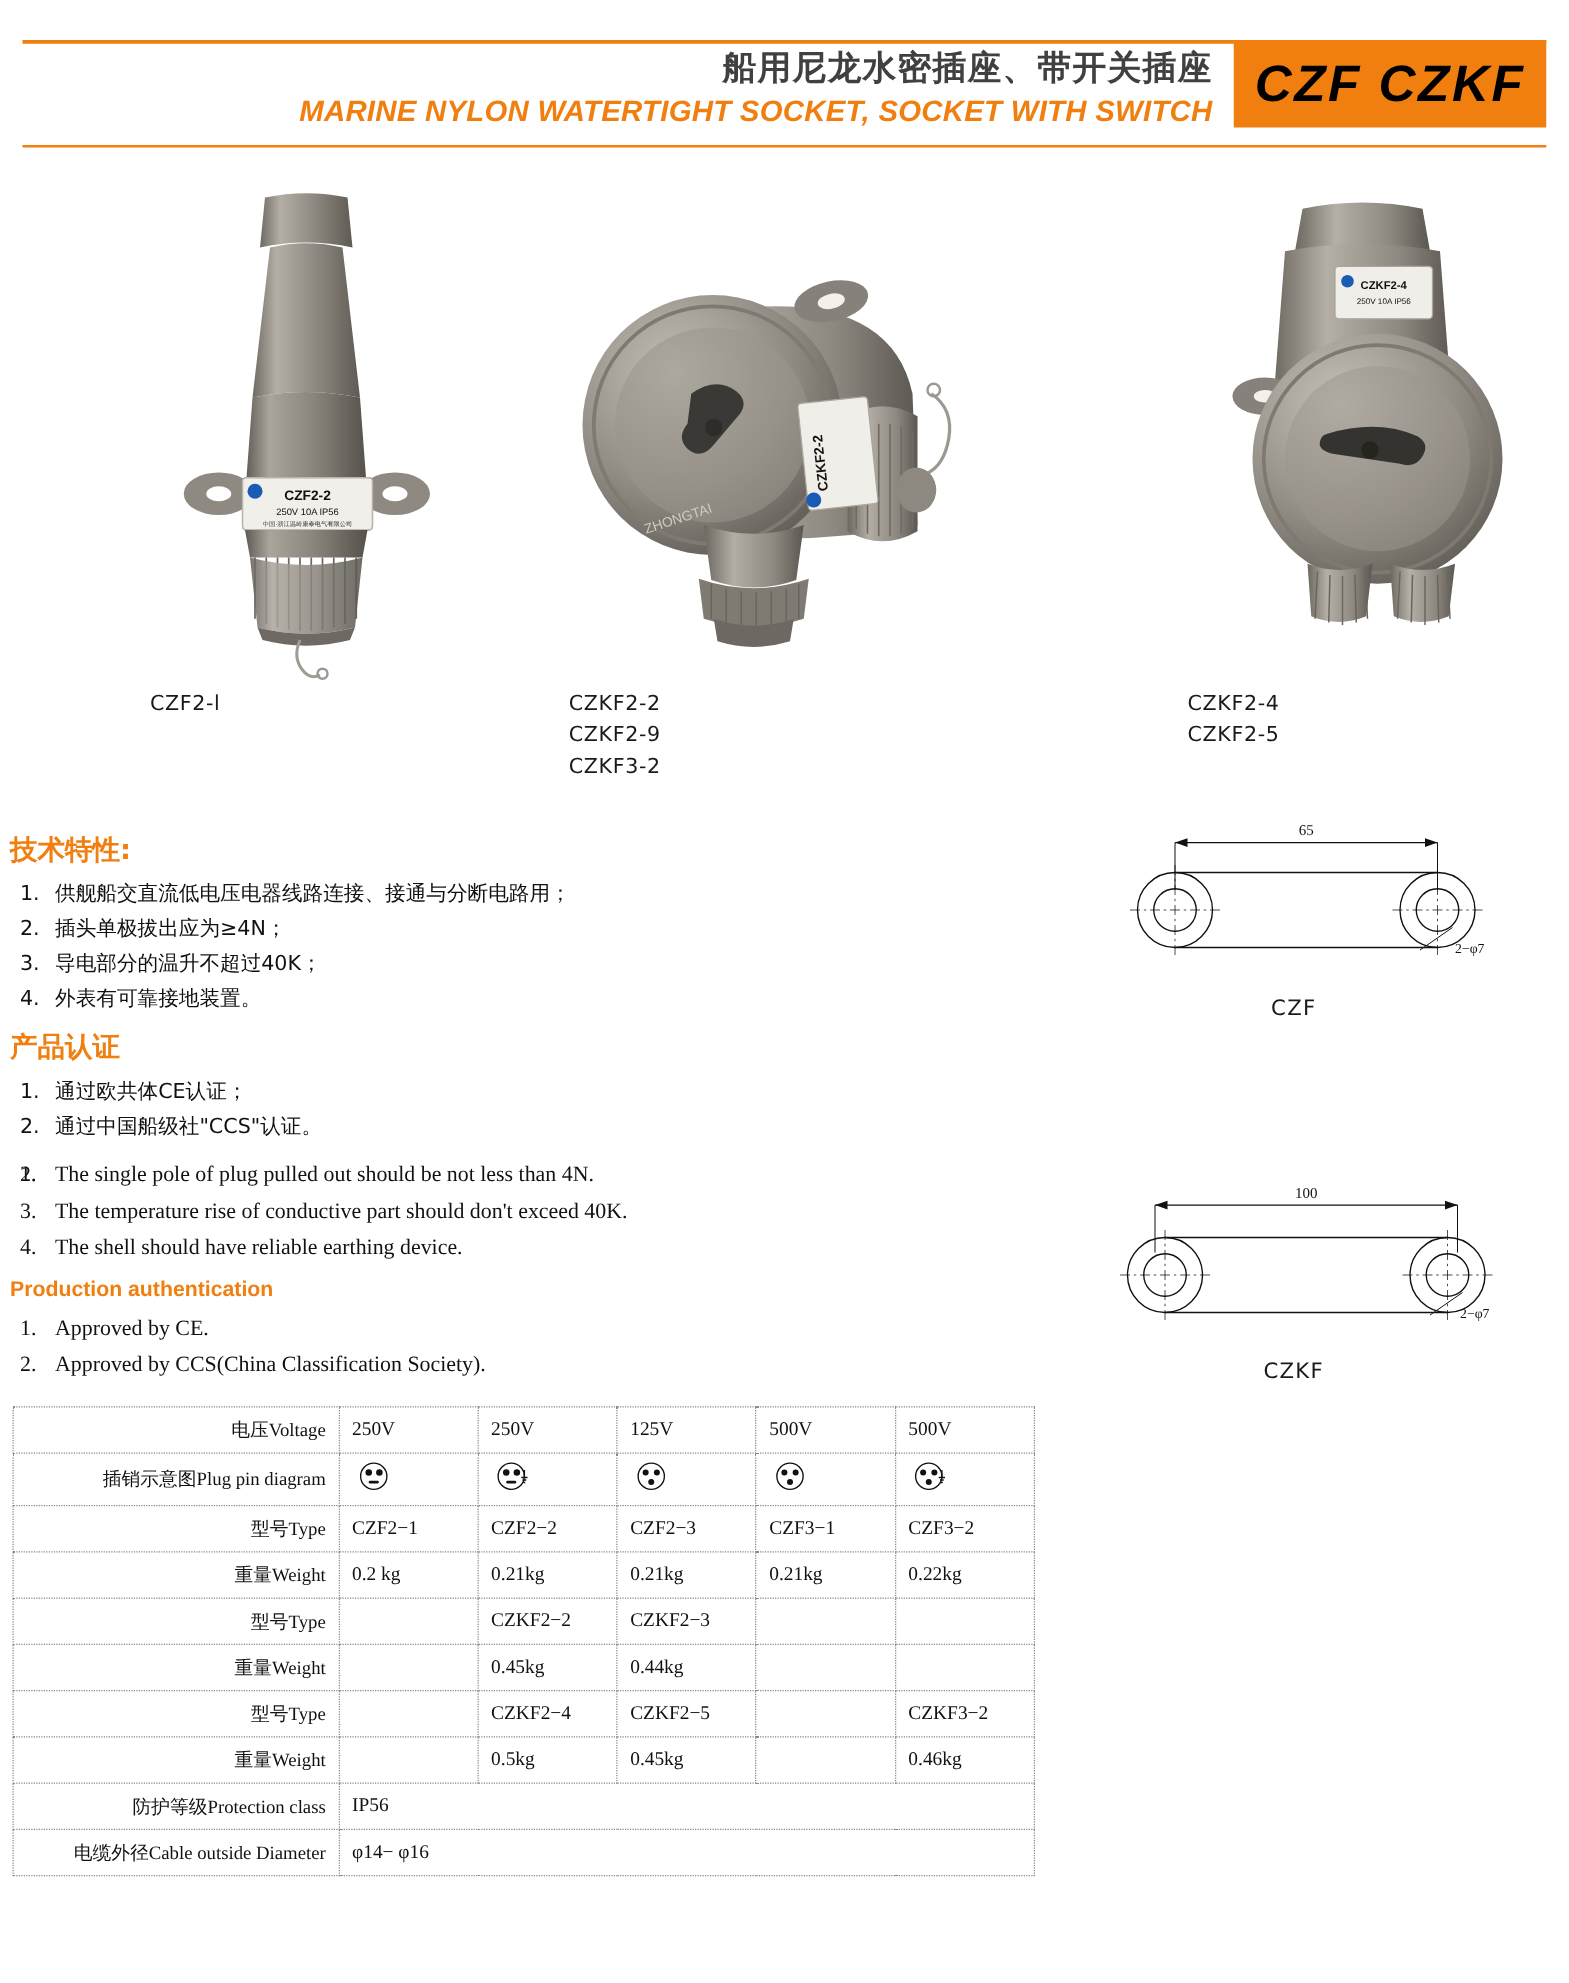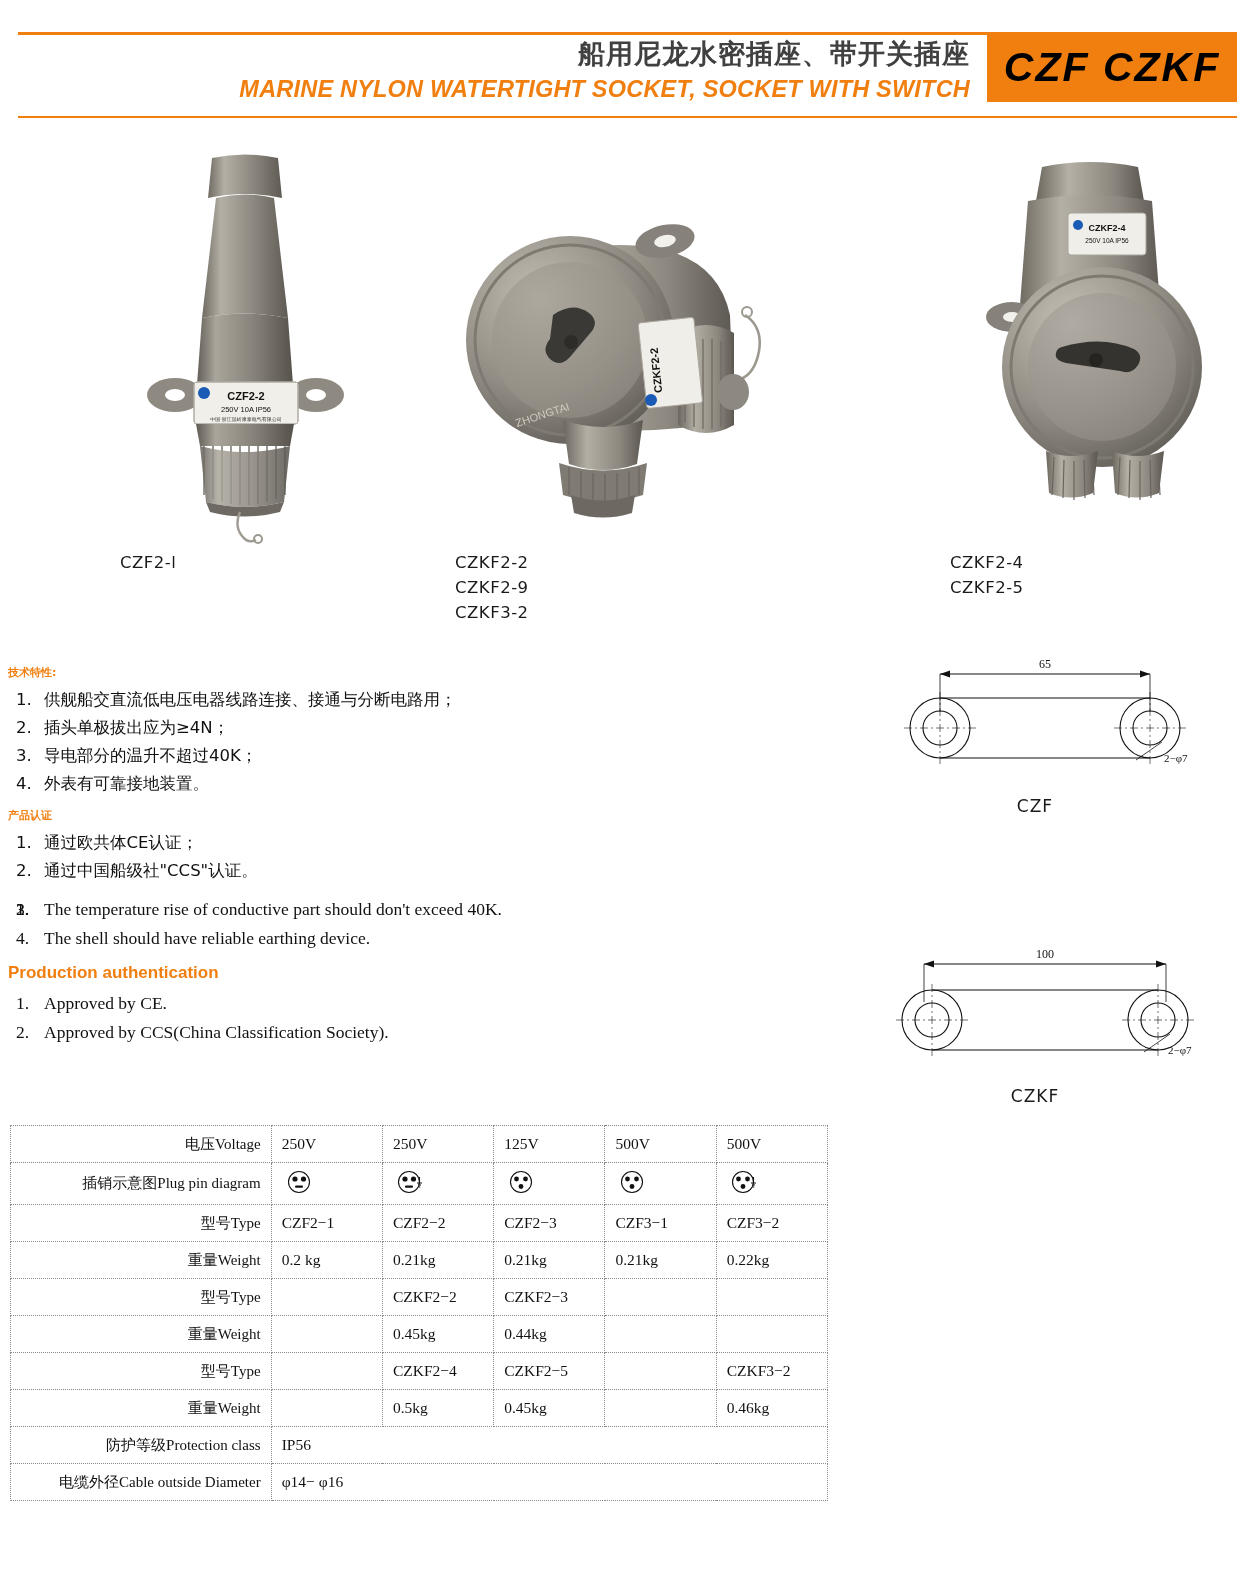--- a/index.html
+++ b/index.html
@@ -89,21 +89,21 @@
   
   .p1 { position: absolute; left: 120px; top: 30px; width: 250px; height: 400px; }
   .p2 { position: absolute; left: 455px; top: 75px; width: 360px; height: 380px; }
   .p3 { position: absolute; left: 950px; top: 35px; width: 290px; height: 400px; }
 
   
   .tech { position: absolute; left: 8px; top: 665px; width: 820px; }
   .sec-title {
     color: #f07f10;
     font-weight: bold;
-    font-size: 11px;
+    font-size: 22px;
     margin: 0 0 6px 0;
     font-family: "DejaVu Sans", sans-serif;
   }
   .sec-title.en { font-family: "Liberation Sans", sans-serif; font-size: 17px; }
   ol.list {
     margin: 0 0 10px 0;
     padding: 0 0 0 36px;
     list-style: none;
   }
   ol.list li {
@@ -357,21 +357,21 @@
   </ol>
 
   <div class="sec-title">产品认证</div>
   <ol class="list">
     <li><span class="num">1.</span><span>通过欧共体CE认证；</span></li>
     <li><span class="num">2.</span><span>通过中国船级社"CCS"认证。</span></li>
   </ol>
 
   <ol class="list en">
     <li><span class="num">1.</span></li>
-    <li><span class="num">2.</span></li>
+    <li><span class="num">2.</span><span>The single pole of plug pulled out should be not less than 4N.</span></li>
     <li><span class="num">3.</span><span>The temperature rise of conductive part should don't exceed 40K.</span></li>
     <li><span class="num">4.</span><span>The shell should have reliable earthing device.</span></li>
   </ol>
 
   <div class="sec-title en">Production authentication</div>
   <ol class="list en">
     <li><span class="num">1.</span><span>Approved by CE.</span></li>
     <li><span class="num">2.</span><span>Approved by CCS(China Classification Society).</span></li>
   </ol>
 </div>

